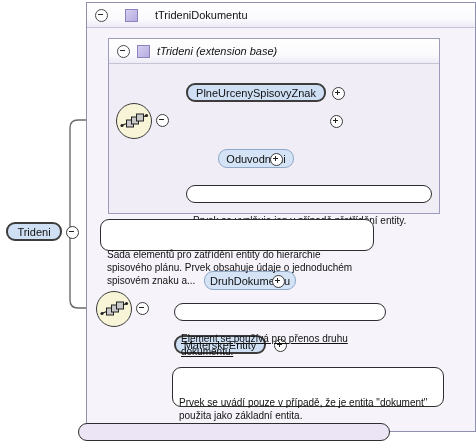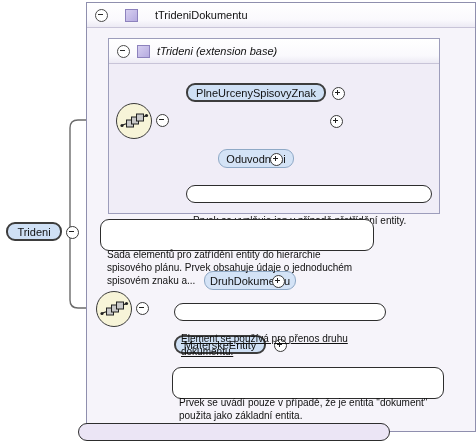--- a/index.html
+++ b/index.html
@@ -265,21 +265,21 @@
     <span>Sada elementů pro zatřídění entity do hierarchie spisového plánu. Prvek obsahuje údaje o jednoduchém spisovém znaku a...</span>
   </div>
 
   <div class="note" style="left:174px; top:303px; width:212px; height:18px;text-decoration:underline;">
     <span class="tail" style="left:30px;">
       
     </span>
     <span>Element se používá pro přenos druhu dokumentu.</span>
   </div>
 
-  <div class="note" style="left:172px; top:367px; width:272px; height:32px;">
+  <div class="note" style="left:172px; top:367px; width:272px; height:40px;">
     <span class="tail" style="left:14px;">
       
     </span>
     <span>Prvek se uvádí pouze v případě, že je entita "dokument" použita jako základní entita.</span>
   </div>
 
   <div class="note violet" style="left:78px; top:423px; width:312px; height:18px;">
     <span class="tail" style="left:14px;">
       
     </span>

